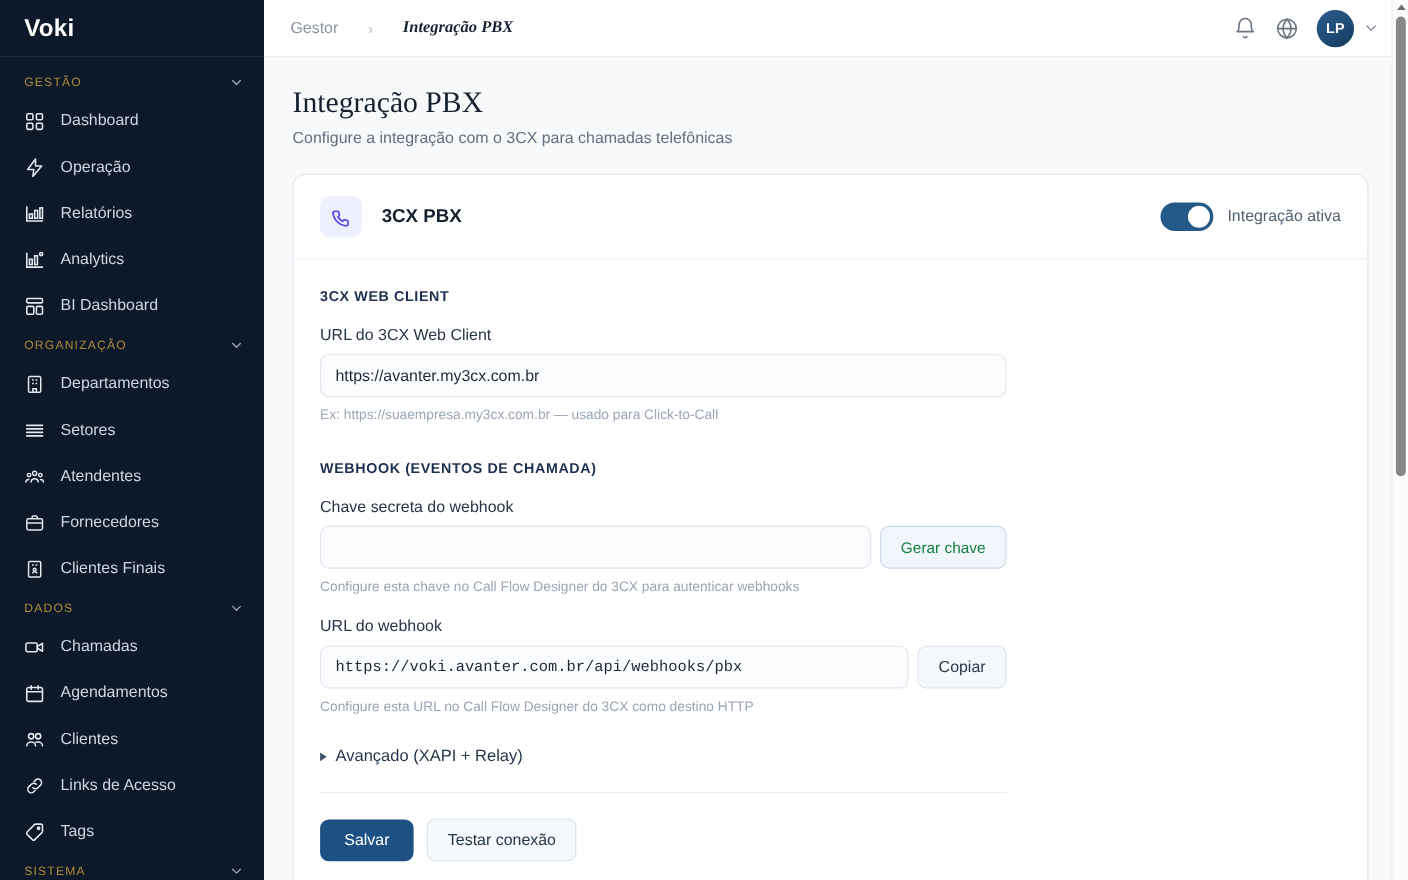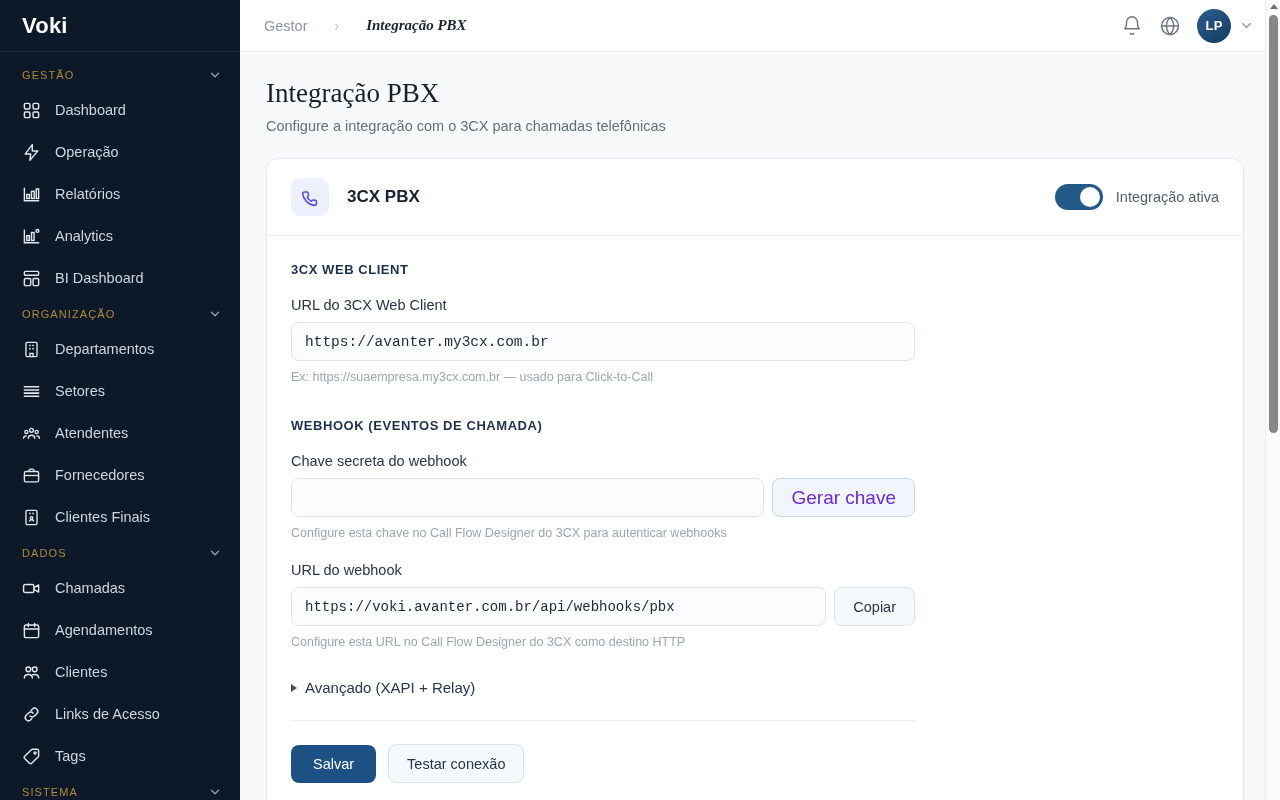--- a/index.html
+++ b/index.html
@@ -263,21 +263,21 @@
   }
 
   .input {
     height: 39px;
     border: 1px solid #dfe5ec;
     border-radius: 8px;
     background: #fbfcfe;
     padding: 0 13px;
     font-size: 14.5px;
     color: #1d2838;
-    font-family: Liberation Mono, monospace;
+    font-family: Liberation Sans, sans-serif;
     width: 100%;
     outline: none;
   }
   .input::placeholder { color: #aeb6c1; }
   .input.mono {
     font-family: "Liberation Mono", monospace;
     font-size: 14px;
   }
 
   .hint {
@@ -292,22 +292,22 @@
     gap: 8px;
   }
   .row-with-btn .input { flex: 1 1 auto; }
 
   .btn-secondary {
     height: 39px;
     padding: 0 18px;
     border-radius: 8px;
     border: 1px solid #c8d9ec;
     background: #f1f6fc;
-    color: #6d28d9;
-    font-size: 19px;
+    color: #15803d;
+    font-size: 14px;
     font-family: "Liberation Sans", sans-serif;
     cursor: pointer;
     white-space: nowrap;
   }
 
   .btn-ghost {
     height: 39px;
     padding: 0 18px;
     border-radius: 8px;
     border: 1px solid #d9e3ee;

